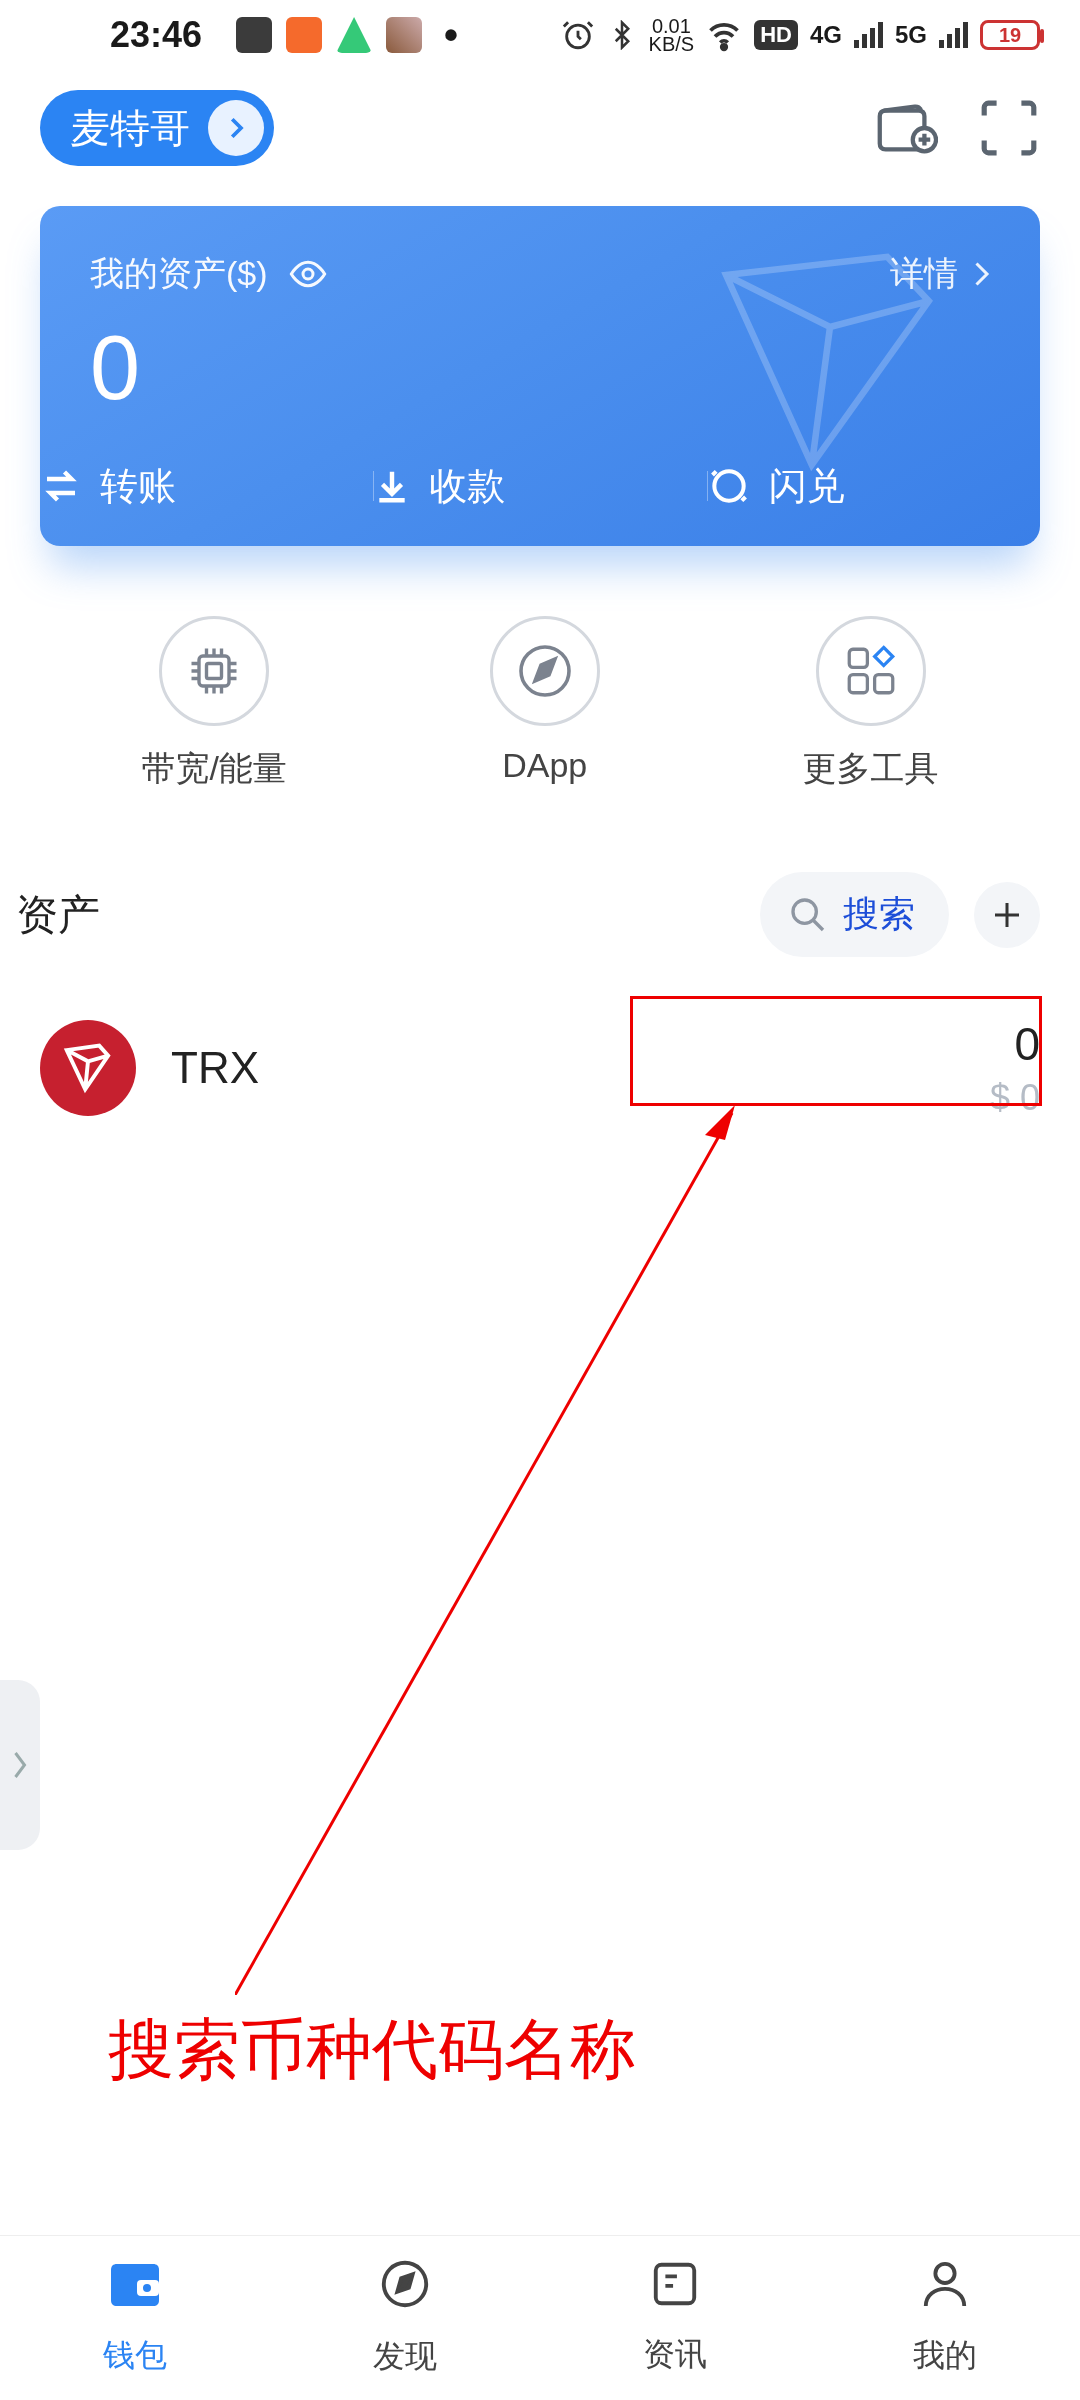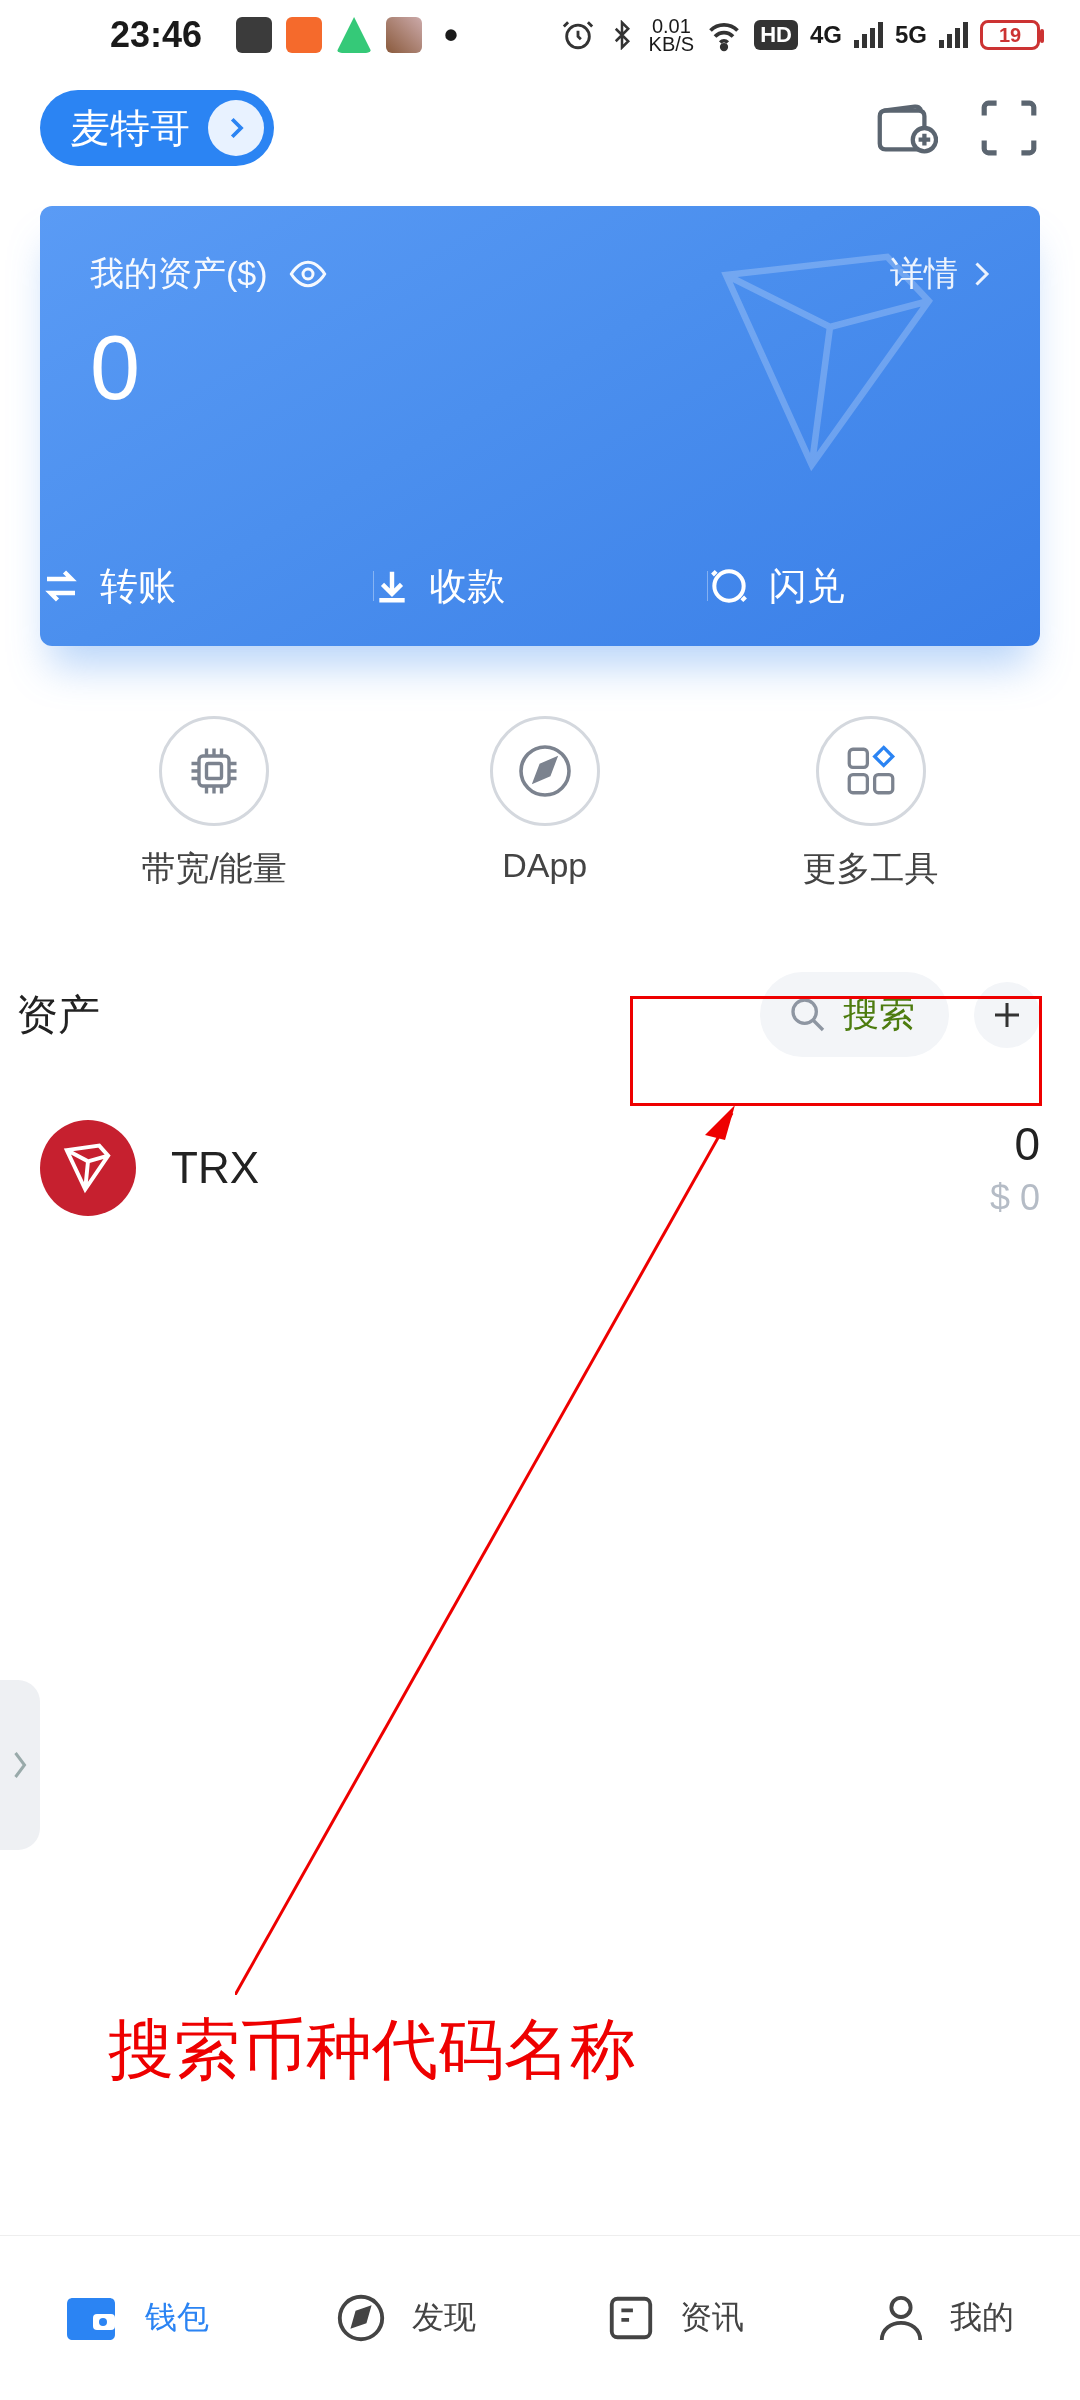--- a/index.html
+++ b/index.html
@@ -52,25 +52,25 @@
     }
     .wallet-pill .circle {
       width: 56px; height: 56px; border-radius: 50%;
       background: #e8f2ff; display:flex; align-items:center; justify-content:center;
     }
     .top-right-icons { display:flex; gap:40px; align-items:center; }
     
     .asset-card {
       margin: 10px 40px 0 40px;
       background: linear-gradient(150deg, #5a9bf5 0%, #4b8fee 45%, #3a7fe8 100%);
-      border-radius: 12px;
+      border-radius: 20px;
       padding: 45px 50px 0 50px;
       color: #fff;
       position: relative;
-      height: 440px;
+      height: 340px;
       box-shadow: 0 30px 40px -10px rgba(80,150,240,0.4);
     }
     .asset-top { display:flex; justify-content:space-between; align-items:center; }
     .asset-label { display:flex; align-items:center; gap:20px; font-size:34px; opacity:0.95; }
     .asset-details { display:flex; align-items:center; gap:14px; font-size:34px; opacity:0.9; }
     .asset-value { font-size: 90px; font-weight: 400; margin-top: 20px; }
     .tron-bg { position:absolute; right:80px; top:30px; opacity:0.22; }
     .card-actions {
       position:absolute; bottom:0; left:0; right:0; height:120px;
       display:flex; align-items:center;
@@ -97,21 +97,21 @@
     .assets-header {
       display:flex; justify-content:space-between; align-items:center;
       padding: 30px 40px 25px 16px;
     }
     .assets-header h3 { font-size:42px; font-weight:500; color:#222; }
     .assets-tools { display:flex; align-items:center; gap:25px; }
     .search-pill {
       display:flex; align-items:center; gap:15px;
       background:#f3f5f8; border-radius:999px; padding:18px 34px 18px 28px;
     }
-    .search-pill span { color:#4d7c0f; font-size:36px; }
+    .search-pill span { color:#1d4ed8; font-size:36px; }
     .plus-btn {
       width:66px; height:66px; display:flex; align-items:center; justify-content:center;
       font-size:50px; color:#333; background:#f3f5f8; border-radius:50%;
     }
     .red-box {
       position:absolute; left:630px; top:996px; width:412px; height:110px;
       border:3px solid #e00;
     }
     
     .asset-row {
@@ -135,21 +135,21 @@
       position:absolute; left:0; top:1680px; width:40px; height:170px;
       background:#eef0f3; border-radius:0 22px 22px 0;
       display:flex; align-items:center; justify-content:center;
     }
     
     .bottom-nav {
       position:absolute; bottom:0; left:0; right:0; height:165px;
       border-top:1px solid #eee; display:flex; background:#fff;
     }
     .nav-item {
-      flex:1; display:flex; align-items:center; justify-content:center;
+      flex:1; display:flex; flex-direction:column; align-items:center; justify-content:center;
       gap:24px; font-size:32px; color:#444;
     }
     .nav-item.active { color:#2b84f3; }
     .watermark {
       position:absolute; right:50px; bottom:90px; font-size:28px; color:rgba(0,0,0,0.25);
       display:flex; align-items:center; gap:10px;
     }
   </style>
 </head>
 <body>

